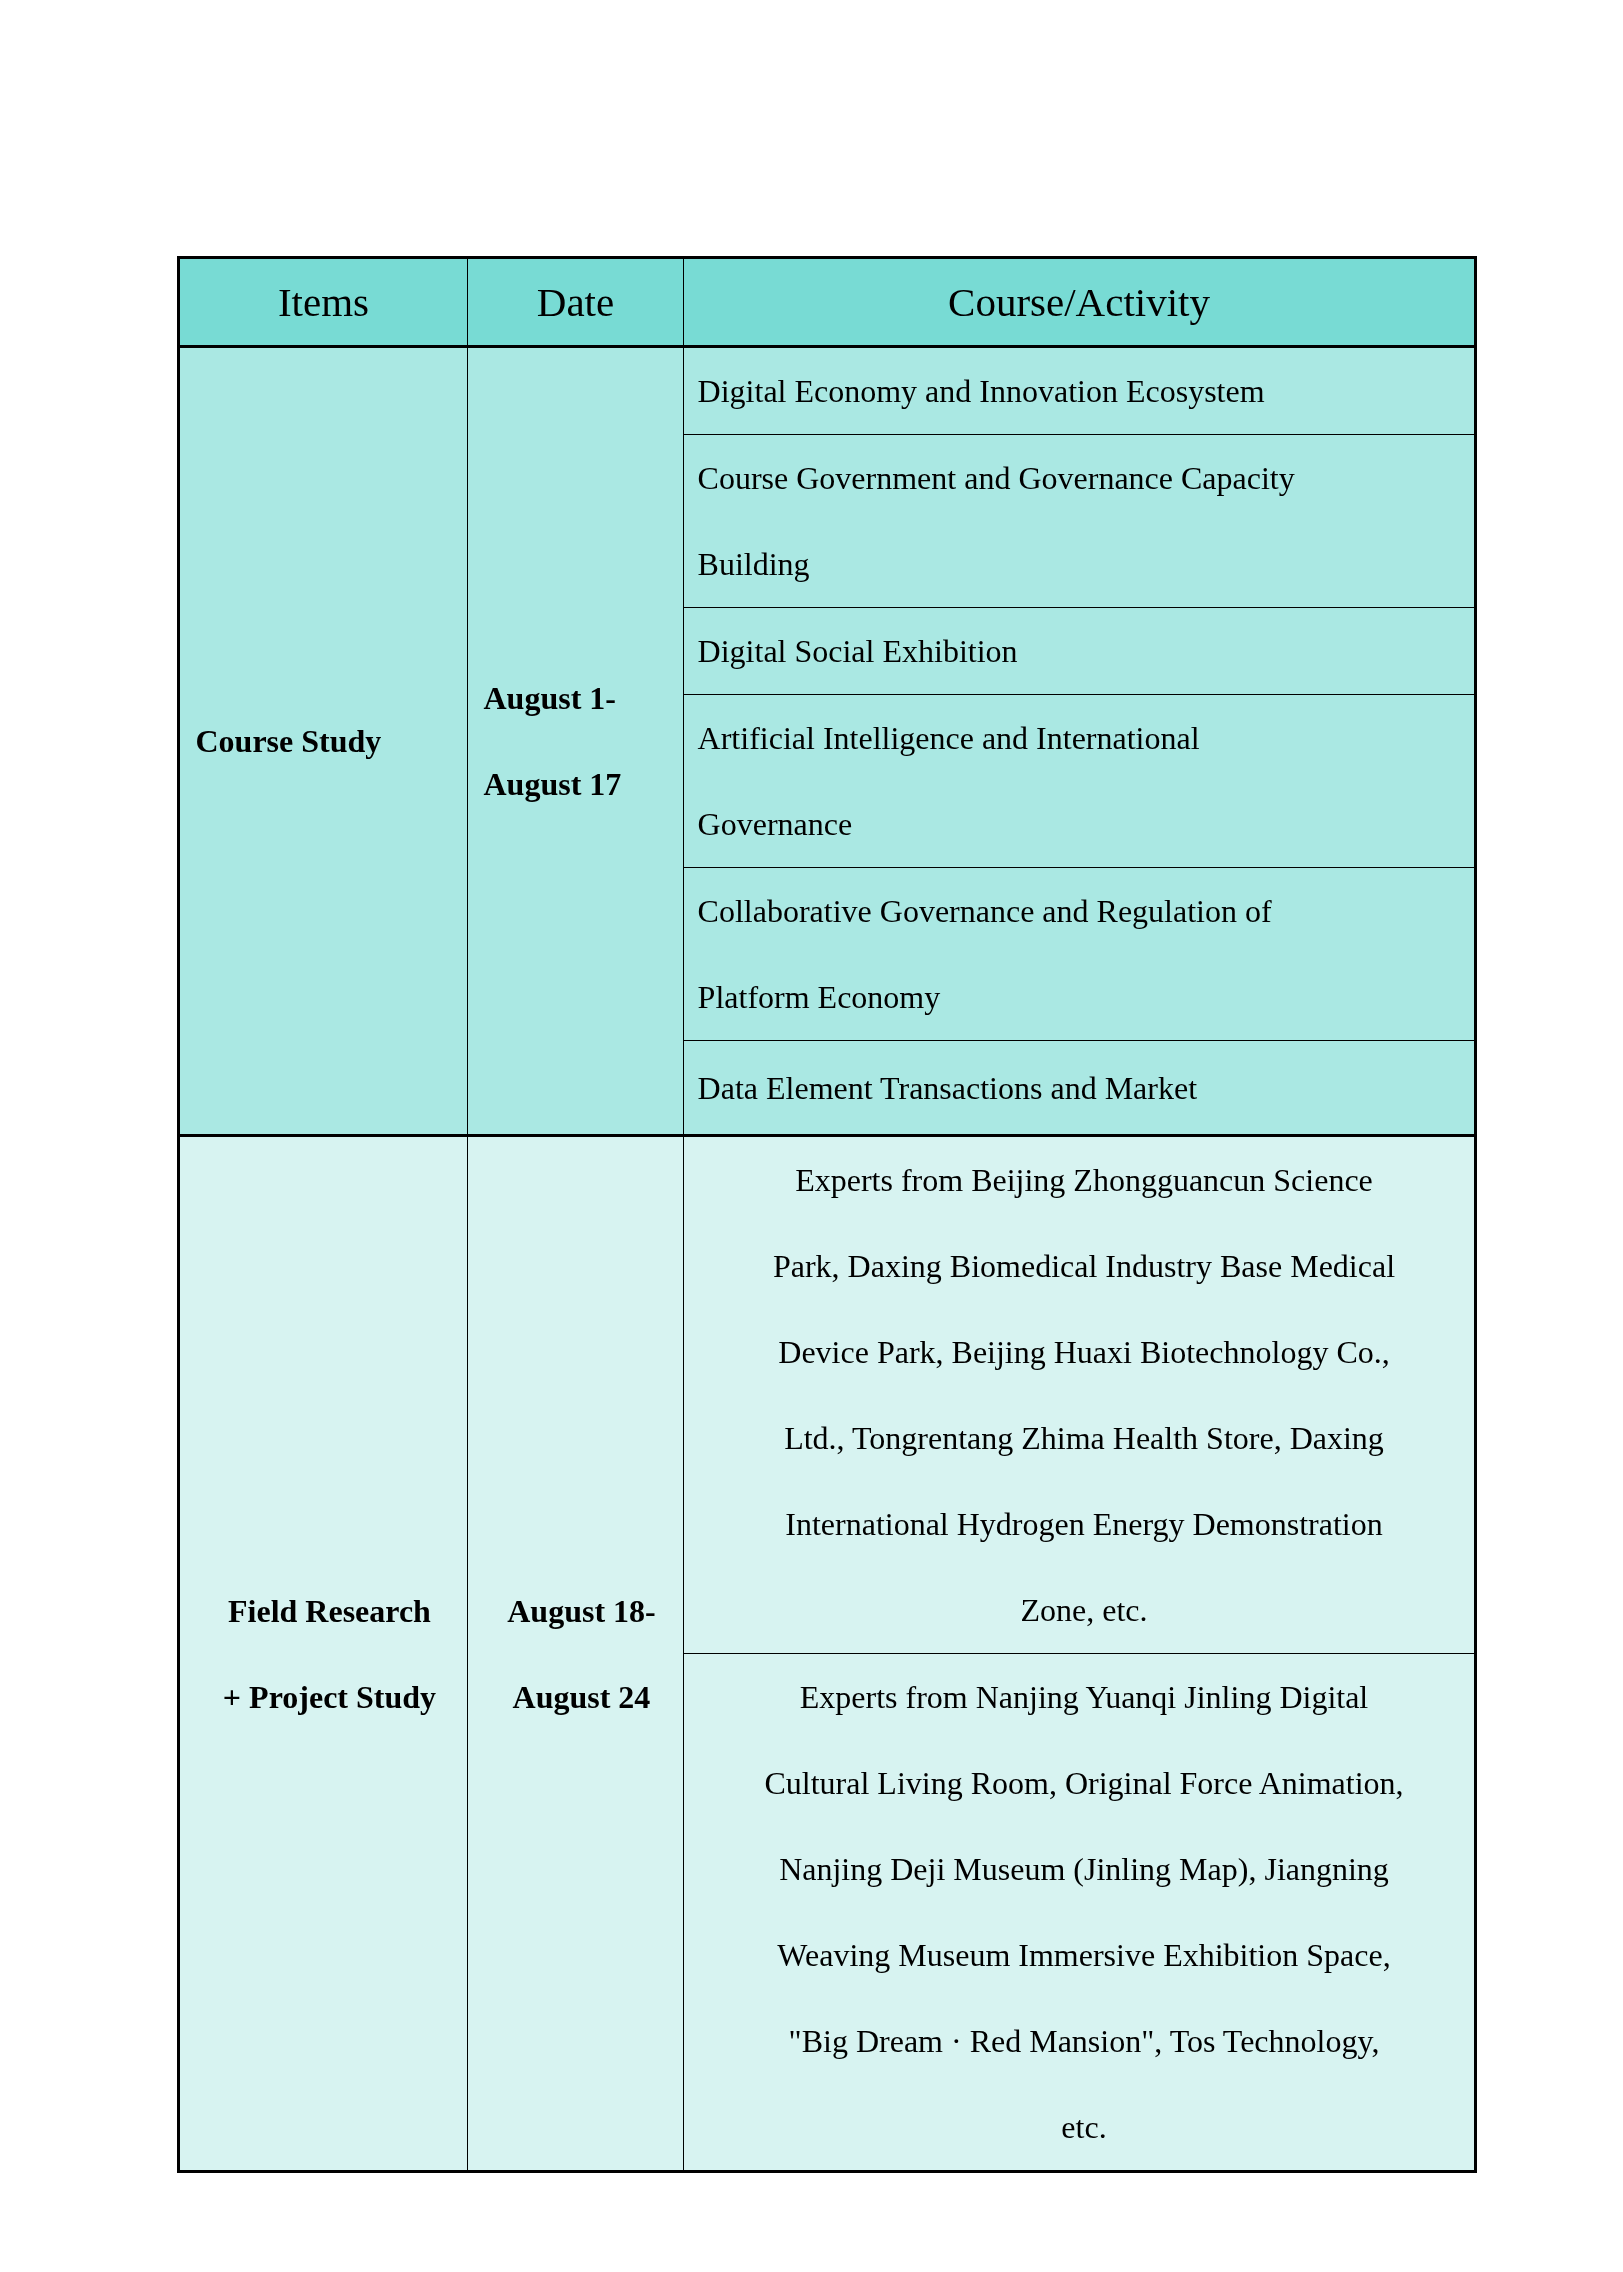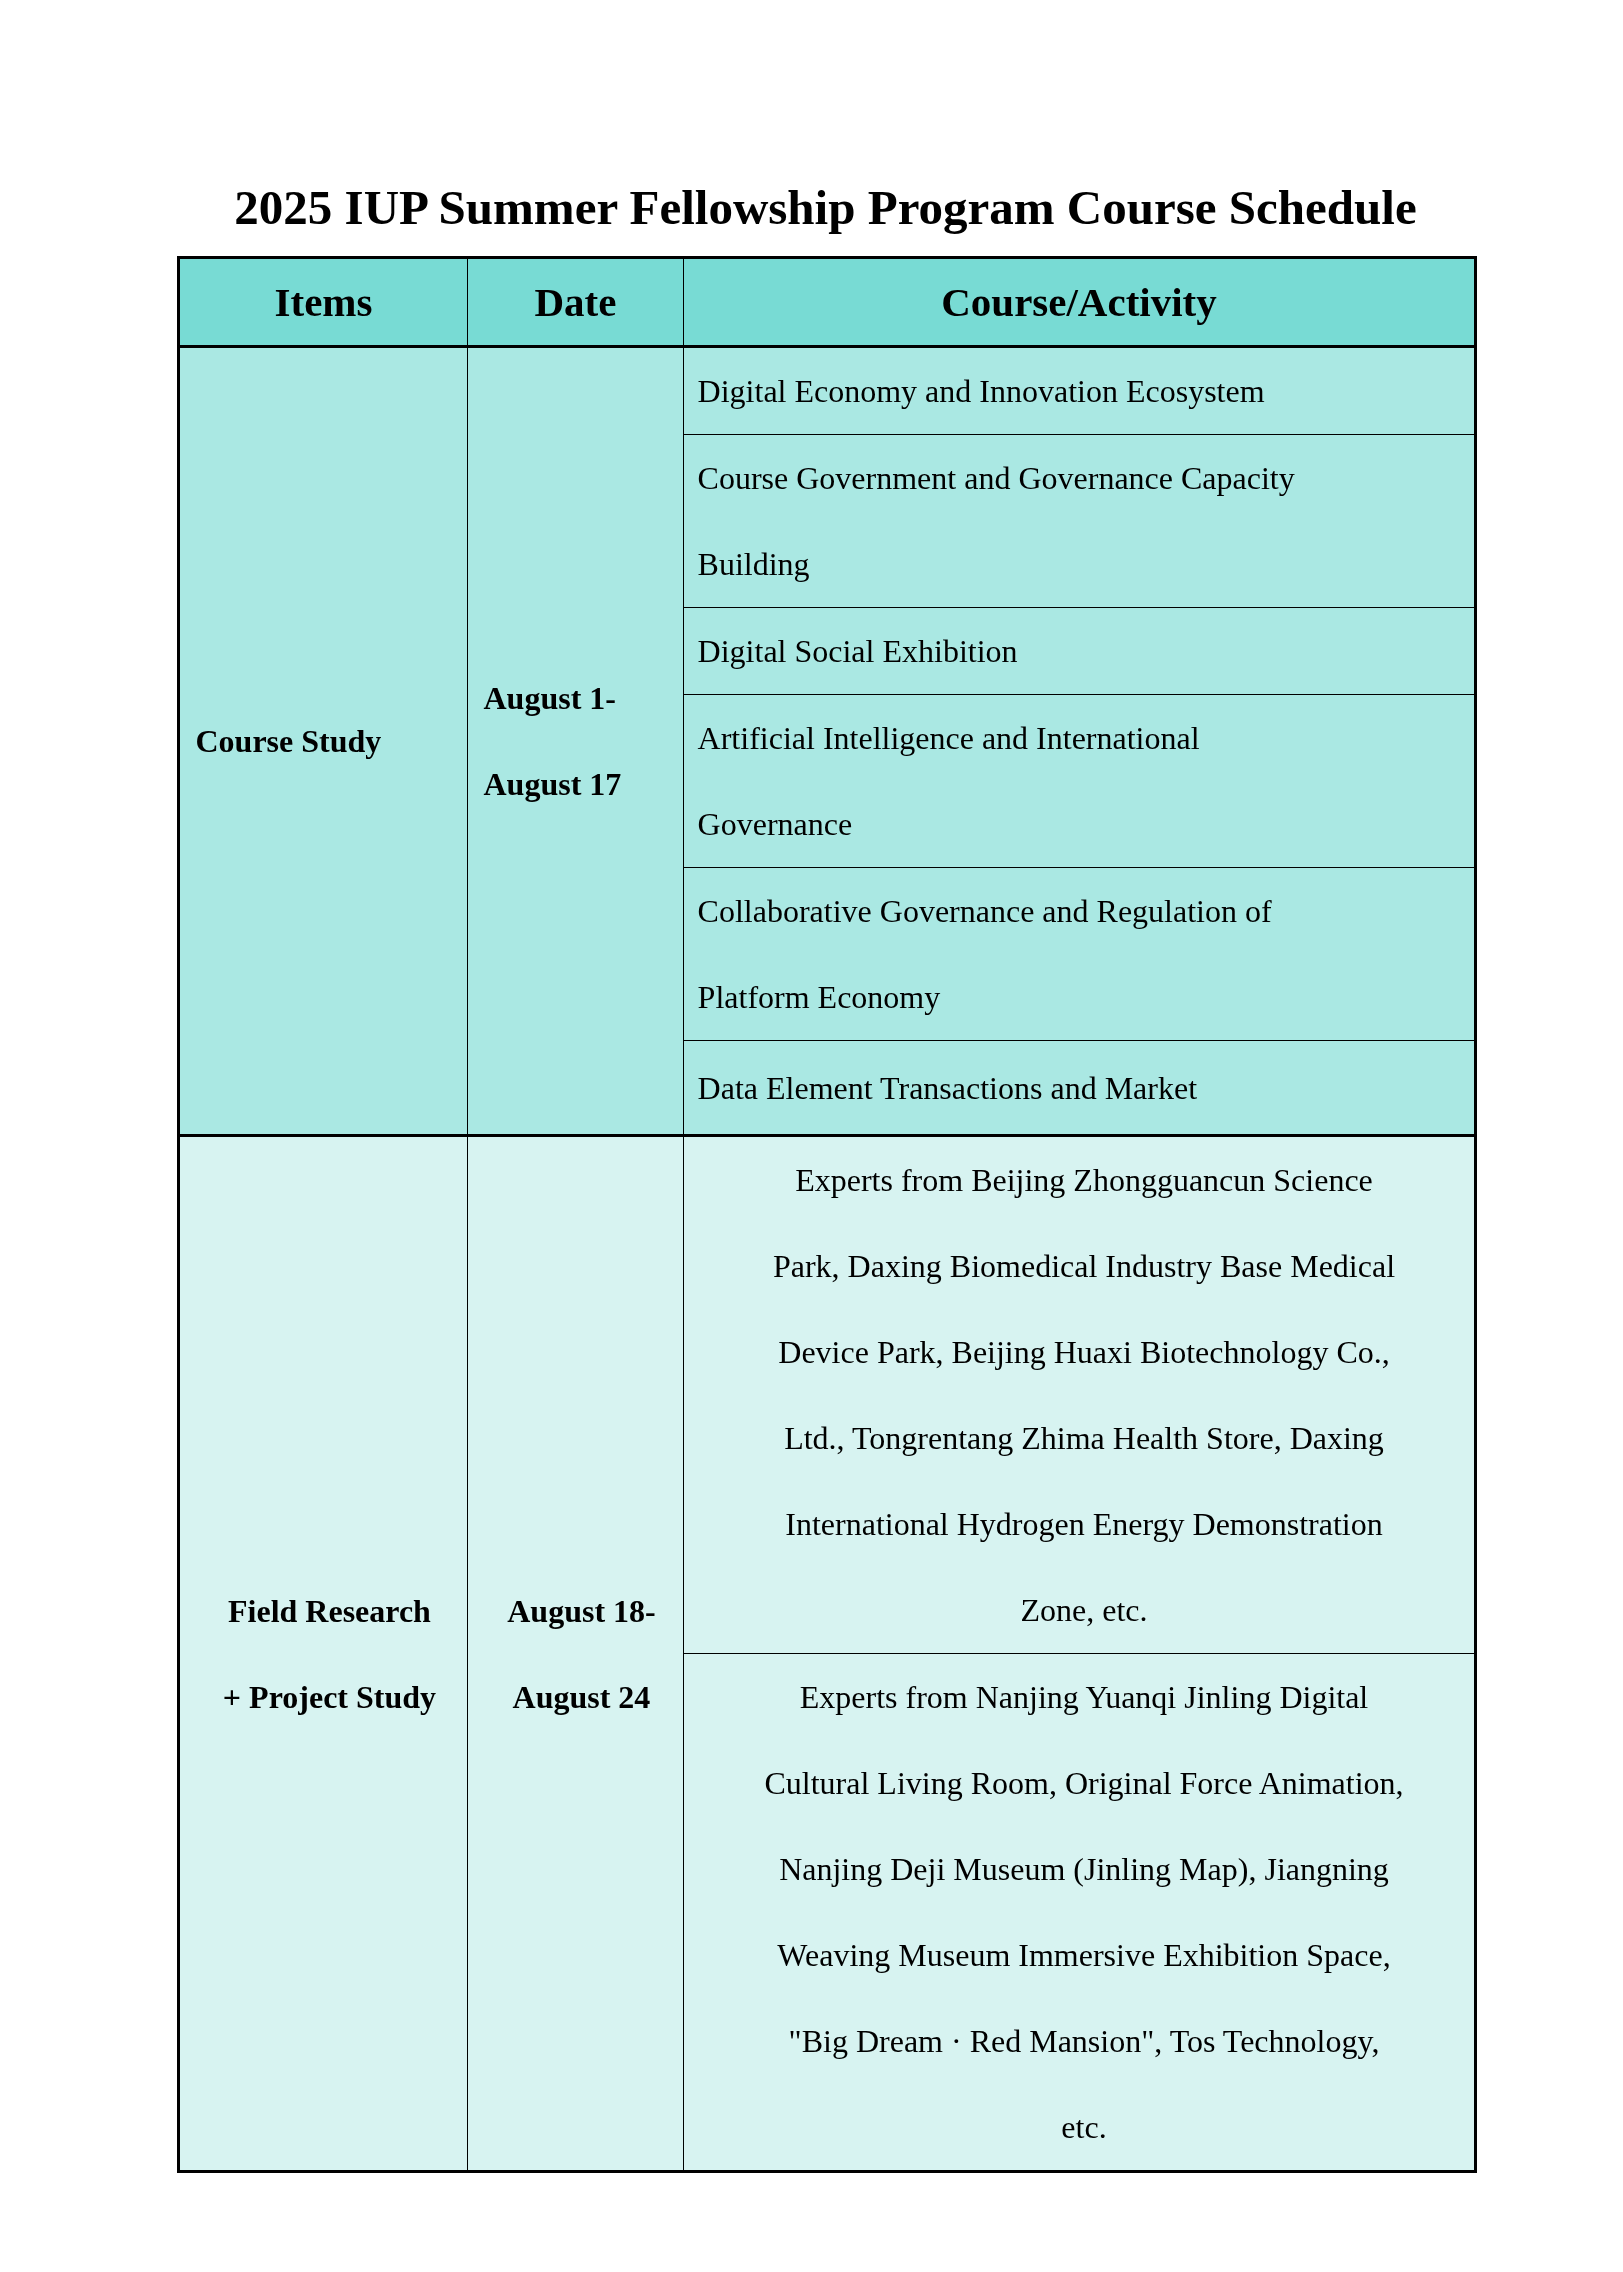--- a/index.html
+++ b/index.html
@@ -48,21 +48,21 @@
   th, td {
     border: 1.4px solid var(--border, #000000);
     vertical-align: middle;
     overflow: hidden;
     box-sizing: border-box;
   }
   thead th {
     border-bottom-width: 3.2px;
     background: var(--header-bg, #78dbd4);
     font-size: 41px;
-    font-weight: 700;
+    font-weight: 400;
     text-align: center;
     line-height: 86px;
     padding: 0;
     white-space: pre;
   }
   td {
     font-size: 32px;
     line-height: 86px;
     white-space: pre;
     text-align: left;
@@ -82,21 +82,20 @@
   tr.rh380  { height: 173px; }
   tr.rh208  { height: 95px; }
   tr.rh1120 { height: 509px; }
   tr.rh1118 { height: 508px; padding-left: 33px; }
 </style>
 </head>
 <body>
 
 <div class="page">
 
-  <h1 class="doc-title">2025 IUP Summer Fellowship Program Course Schedule</h1>
 
   <table class="schedule">
     <colgroup>
       <col class="col-items">
       <col class="col-date">
       <col class="col-activity">
     </colgroup>
     <thead>
       <tr class="rh189">
         <th>Items</th>

